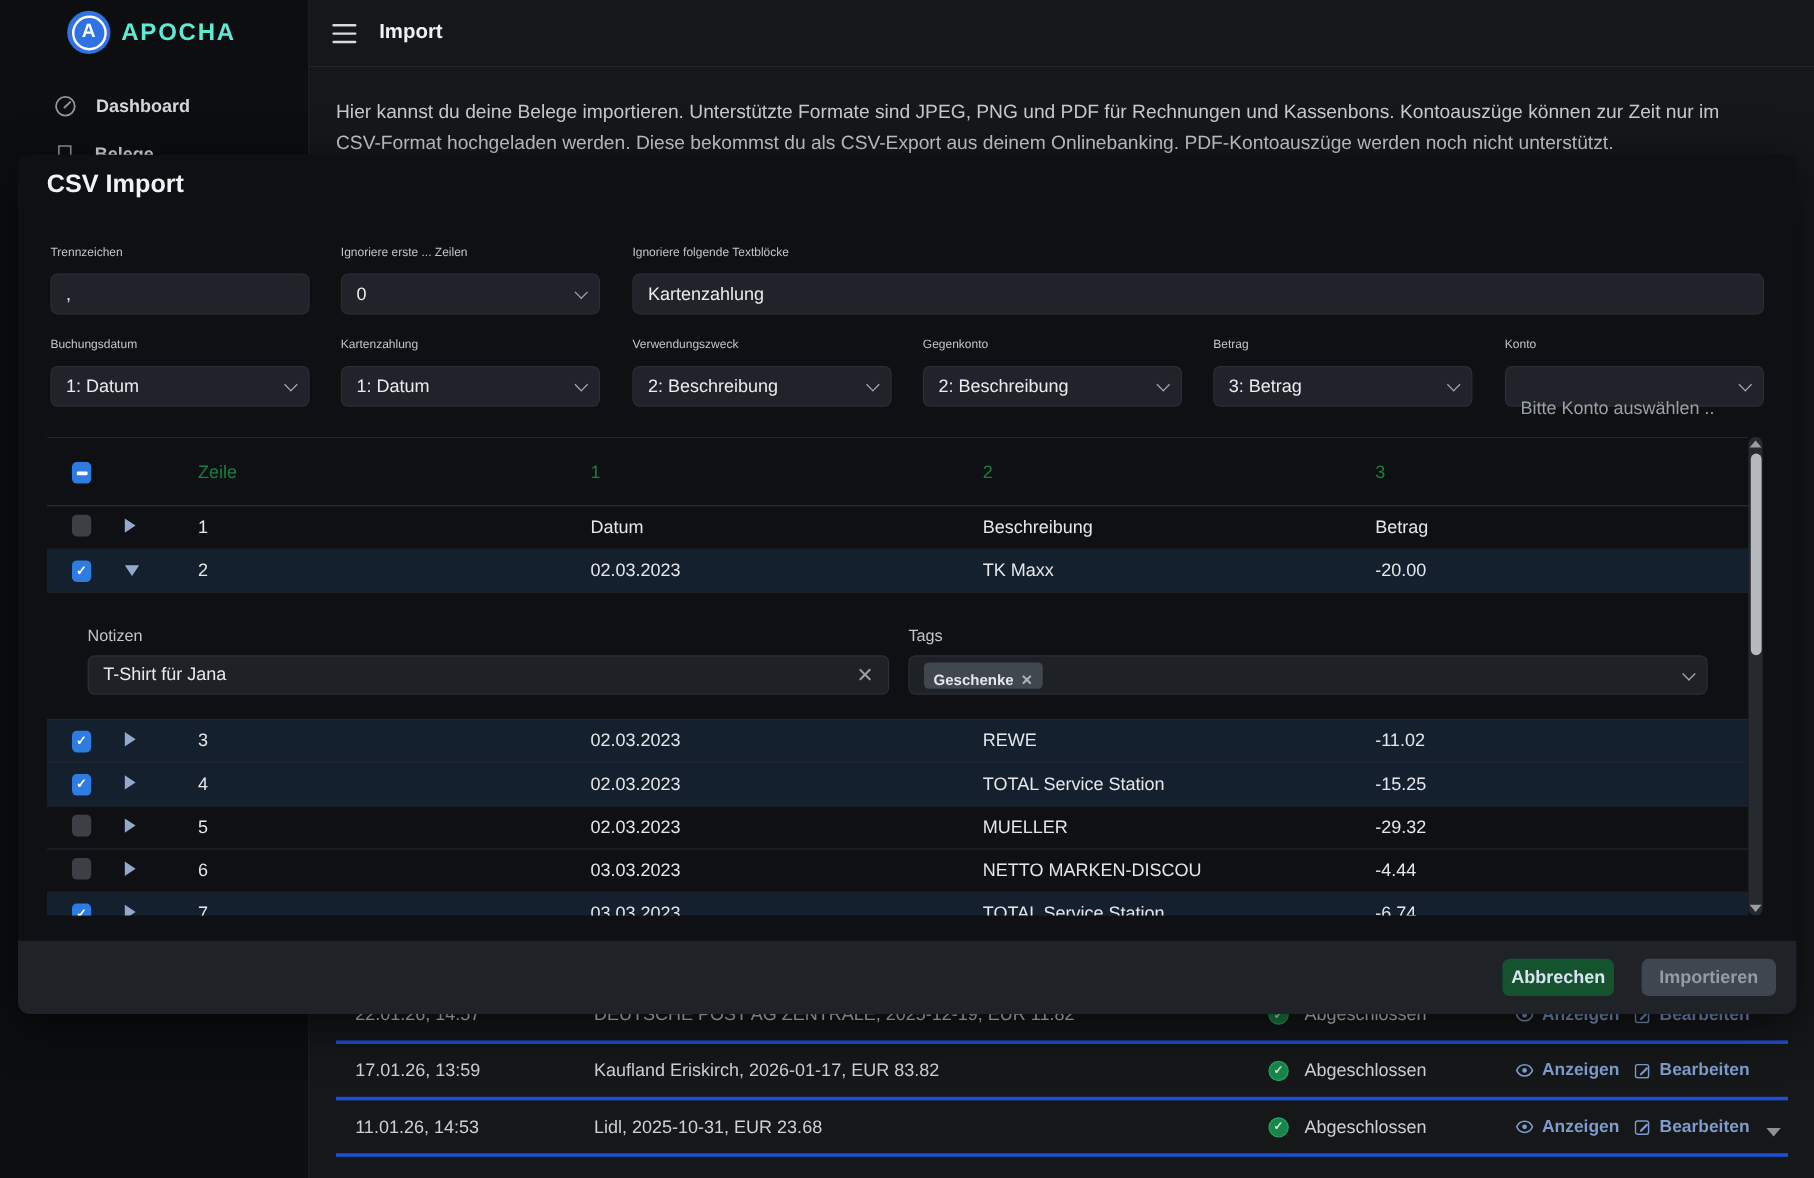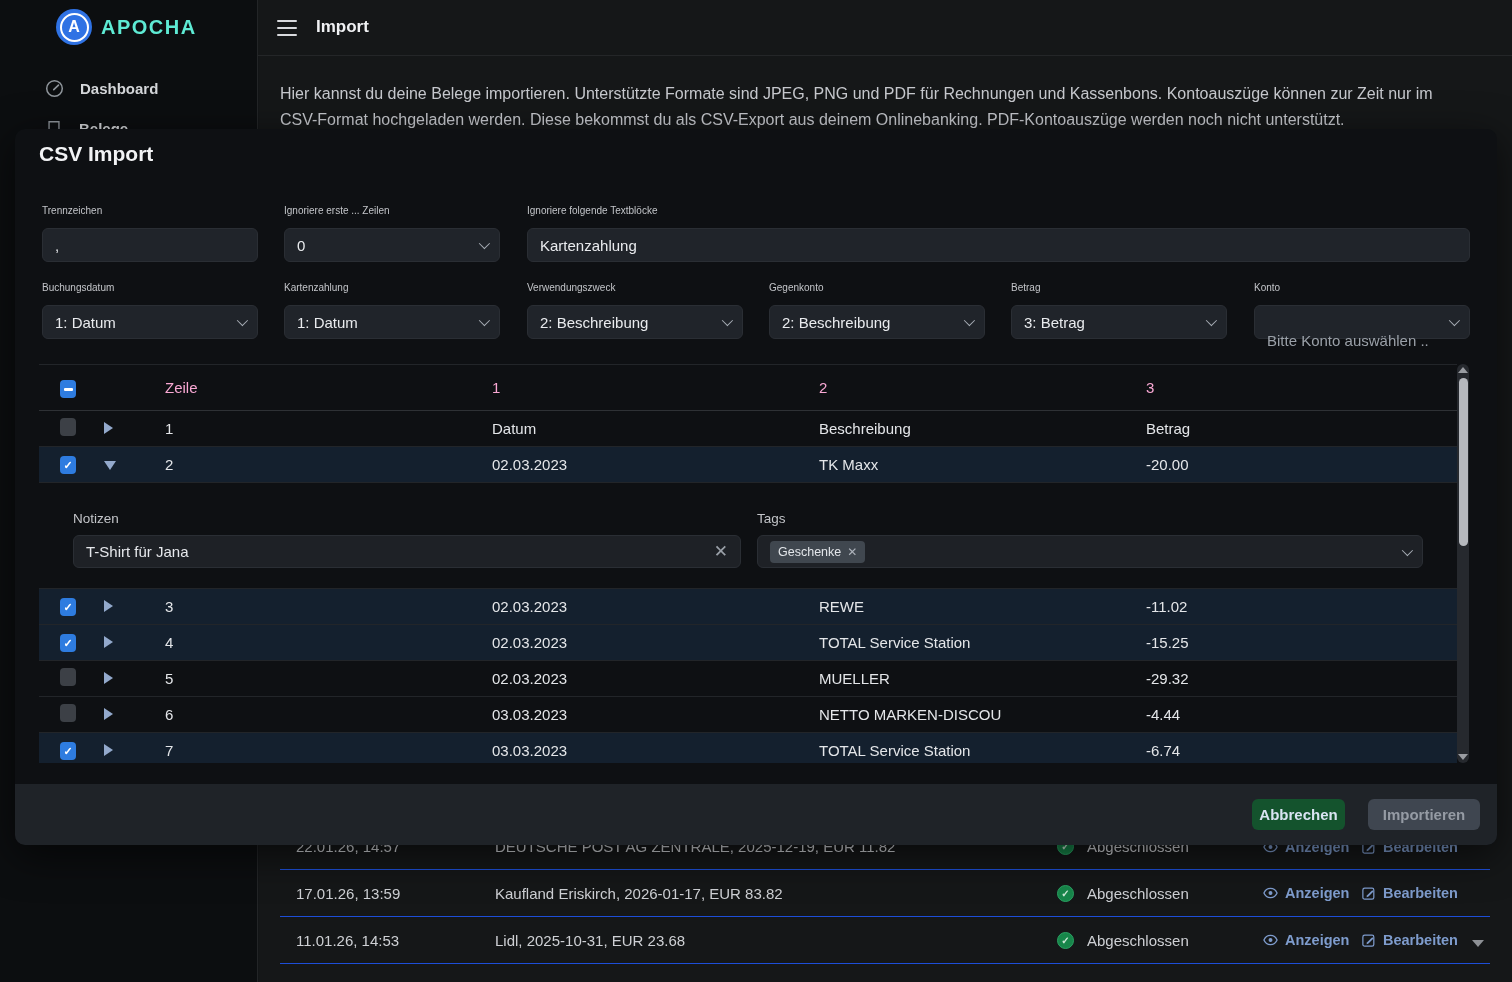--- a/index.html
+++ b/index.html
@@ -29,21 +29,21 @@
   .burger i { display:block; height:2.4px; background:#d8dadd; border-radius:1px; }
   .topbar-title { position:absolute; left:58px; top:17px; font-size:17px; font-weight:700; color:#f0f1f3; }
   .content-bg { position:absolute; left:259px; top:56px; width:1253px; height:926px; background:#151718; z-index:0; }
   .intro { position:absolute; left:280px; top:81px; width:1180px; font-size:16px;
            line-height:26px; color:#c6c8cd; z-index:1; }
 
   
   .bg-table { position:absolute; left:280px; top:823px; width:1210px; z-index:1; }
   .bg-row { display:grid; grid-template-columns:199px 562px 206px 99px 1fr;
             align-items:center; height:47px; padding-left:16px;
-            border-bottom:1px solid #1d4ed8; font-size:15px; color:#ced0d4; }
+            border-bottom:3px solid #1d4ed8; font-size:15px; color:#ced0d4; }
   .bg-row:first-child { border-top:1px solid #242629; }
   .bstat { display:flex; align-items:center; gap:13px; }
   .gcheck { width:17px; height:17px; border-radius:50%; background:#17864a; color:#cfe9d8;
             display:inline-flex; align-items:center; justify-content:center;
             font-size:10px; font-weight:bold; border:1px solid #2aa263; }
   .blink { display:flex; align-items:center; gap:7px; color:#7e9ccd; font-weight:600;
            font-size:14.5px; cursor:pointer; }
   .bg-scroll-arrow { position:absolute; left:1472px; top:940px; width:0; height:0; z-index:1;
                      border-left:6px solid transparent; border-right:6px solid transparent;
                      border-top:7px solid #8d9095; }
@@ -61,21 +61,21 @@
   .fbox .chev { margin-left:auto; }
   .chev { width:8px; height:8px; border-right:1.8px solid #a7adb5; border-bottom:1.8px solid #a7adb5;
           transform:rotate(45deg) translateY(-2px); flex:none; }
   .ghost { color:#9aa0a8;margin-top:37px; }
 
   
   .itable { position:absolute; left:24px; top:235px; width:1430px; height:399px; overflow:hidden; }
   .trow, .thead { display:grid; grid-template-columns:21px 44px 61px 327px 327px 327px 1fr;
                   align-items:center; width:1418px; font-size:15px; color:#e4e6e9;
                   border-bottom:1px solid #222529; }
-  .thead { height:47px; font-weight:400; color:#f9a8d4; border-top:1px solid #222529;
+  .thead { height:58px; font-weight:400; color:#15803d; border-top:1px solid #222529;
            border-bottom:1px solid #2e3135; }
   .trow { height:36px; cursor:pointer; }
   .trow.sel { background:#14202e; }
   .cb { width:16px; height:18px; border-radius:4px; display:inline-flex; align-items:center;
         justify-content:center; font-size:11px; font-weight:bold; color:#fff; cursor:pointer; }
   .cb.on { background:#2e7ce0; }
   .cb.off { background:#3c4046; }
   .cb.ind { background:#2e7ce0; position:relative; }
   .cb.ind::after { content:""; width:9px; height:2.2px; background:#fff; border-radius:1px; }
   .tri-r { width:0; height:0; border-top:6px solid transparent; border-bottom:6px solid transparent;
@@ -83,22 +83,22 @@
   .tri-d { width:0; height:0; border-left:6px solid transparent; border-right:6px solid transparent;
            border-top:9px solid #93a9cc; display:inline-block; }
 
   
   .detail-row { width:1418px; height:106px; position:relative; border-bottom:1px solid #222529; }
   .dp-label { position:absolute; top:28px; font-size:13.5px; color:#c3c5c9; }
   .dp-input { position:absolute; top:52px; height:33px; background:#1e2126; border:1px solid #2a2e34;
               border-radius:6px; display:flex; align-items:center; padding:0 12px;
               font-size:15px; color:#e6e8ec; }
   .clear-x { margin-left:auto; color:#9aa0a8; font-size:17px; cursor:pointer; }
-  .chip { background:#40474f; border-radius:4px; height:22px; display:inline-flex; align-items:center;
-          gap:6px; padding:0 8px; font-size:12.5px; color:#e3e6ea; cursor:pointer; }
+  .chip { background:#40474f; border-radius:4px; height:22px; display:inline-flex; align-items:flex-end;
+          gap:6px; padding:0 8px; font-size:12.5px; color:#e3e6ea; cursor:pointer;font-weight:bold; }
   .chip-x { color:#aeb4bc; font-size:12px; cursor:pointer; }
 
   
   .vscroll { position:absolute; left:1418px; top:0; width:12px; height:399px;
              background:#26292e; border-radius:6px; }
   .vthumb { position:absolute; left:1.5px; top:14px; width:9px; height:168px;
             background:#b6b9be; border-radius:5px; cursor:grab; }
   .varrow-up, .varrow-dn { position:absolute; left:1px; width:0; height:0;
             border-left:5px solid transparent; border-right:5px solid transparent; }
   .varrow-up { top:3px; border-bottom:6px solid #9a9da2; }

